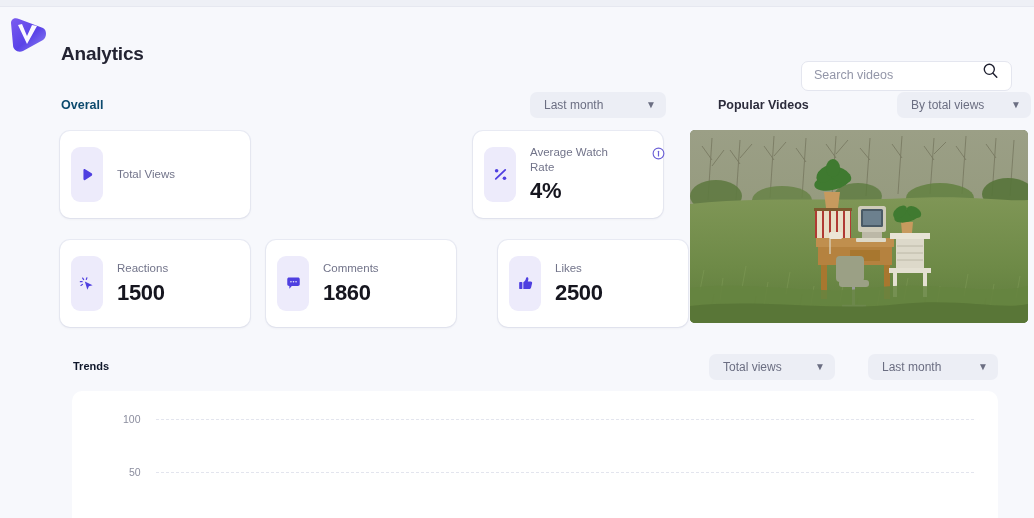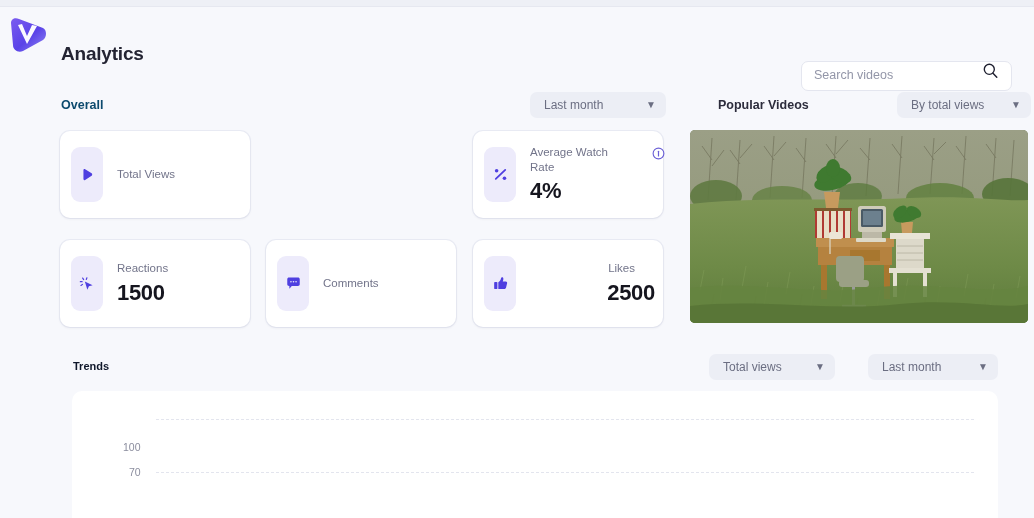--- a/index.html
+++ b/index.html
@@ -52,21 +52,21 @@
   .card {
     position:absolute; background:#ffffff; border-radius:10px;
     box-shadow:0 1px 3px rgba(40,42,70,0.07), 0 0 0 1px rgba(230,232,242,0.8);
     display:flex; align-items:center;
   }
   .c1 { left:60px;  top:131px; width:190px; height:87px; }
   .c2 { left:266px; top:131px; width:190px; height:87px; }
   .c3 { left:473px; top:131px; width:190px; height:87px; }
   .c4 { left:60px;  top:240px; width:190px; height:87px; }
   .c5 { left:266px; top:240px; width:190px; height:87px; }
-  .c6 { left:473px; top:240px; width:190px; height:87px;text-align:right; }
+  .c6 { left:498px; top:240px; width:190px; height:87px; }
 
   .icon-tile {
     width:32px; height:55px; border-radius:9px; background:#edebfb;
     margin-left:11px; flex:none;
     display:flex; align-items:center; justify-content:center;
   }
   .card-body { margin-left:14px; flex:1; min-width:0; padding-right:8px; position:relative; }
   .card-label { font-size:11.5px; color:#72748a; line-height:1.25; max-width:105px; }
   .card-value { font-size:22px; font-weight:bold; color:#16161f; margin-top:4px; letter-spacing:-0.3px; }
   .info-icon { position:absolute; right:-2px; top:1px; width:13px; height:13px; }
@@ -188,20 +188,21 @@
     <div class="icon-tile">
       <svg viewBox="0 0 18 18" width="17" height="17">
         <path d="M2.4 4.4 C2.4 3.3 3.2 2.6 4.3 2.6 L13.7 2.6 C14.8 2.6 15.6 3.3 15.6 4.4 L15.6 9.9 C15.6 11 14.8 11.7 13.7 11.7 L7.2 11.7 L4.6 14.6 L4.6 11.7 L4.3 11.7 C3.2 11.7 2.4 11 2.4 9.9 Z" fill="#4f3fe0"></path>
         <circle cx="6.3" cy="7.2" r="0.85" fill="#edebfb"></circle>
         <circle cx="9" cy="7.2" r="0.85" fill="#edebfb"></circle>
         <circle cx="11.7" cy="7.2" r="0.85" fill="#edebfb"></circle>
       </svg>
     </div>
     <div class="card-body">
       <div class="card-label">Comments</div>
+      <div class="card-value">1860</div>
     </div>
   </div>
 
   <div class="card c6">
     <div class="icon-tile">
       <svg viewBox="0 0 18 18" width="17" height="17">
         <rect x="2.3" y="7.3" width="3.4" height="7.6" rx="0.9" fill="#4f3fe0"></rect>
         <path d="M6.7 7.7 C8.2 6.8 9.4 5.2 9.6 3.3 C9.7 2.3 10.6 2 11.3 2.5 C12 3 12.2 4.1 11.9 5.2 L11.4 7 L14.6 7 C15.6 7 16.2 7.8 16 8.7 L14.9 13.3 C14.7 14.3 13.9 14.9 13 14.9 L6.7 14.9 Z" fill="#4f3fe0"></path>
       </svg>
     </div>
@@ -314,20 +315,20 @@
   <div class="pill pill-trend-metric">
     <span>Total views</span>
     <span class="cv">▼</span>
   </div>
   <div class="pill pill-trend-range">
     <span>Last month</span>
     <span class="cv">▼</span>
   </div>
 
   <div class="chart-card">
-    <div class="grid-label" style="left:51px; top:22px;margin-top:28px;">100</div>
+    <div class="grid-label" style="left:51px; top:22px;">100</div>
     <div class="grid-line" style="left:84px; top:28px; width:818px;"></div>
 
-    <div class="grid-label" style="left:57px; top:75px;">70</div>
+    <div class="grid-label" style="left:57px; top:75px;">50</div>
     <div class="grid-line" style="left:84px; top:81px; width:818px;"></div>
   </div>
 
 </div>
 
 </body></html>

